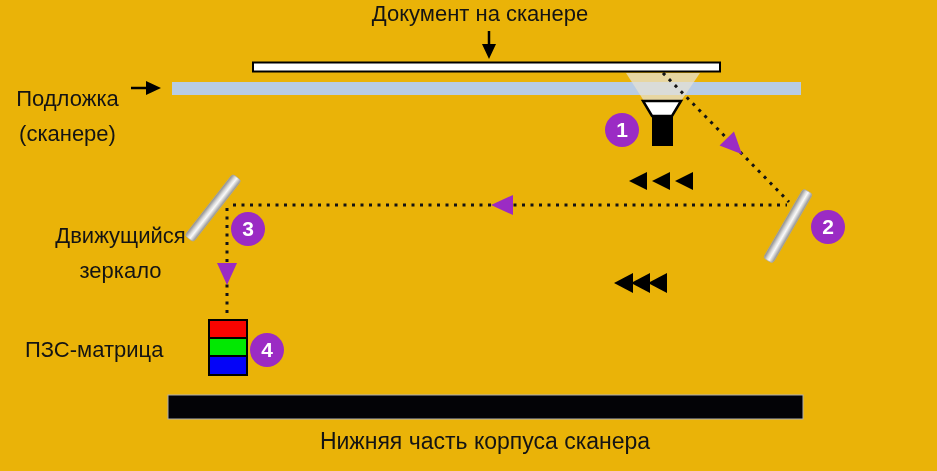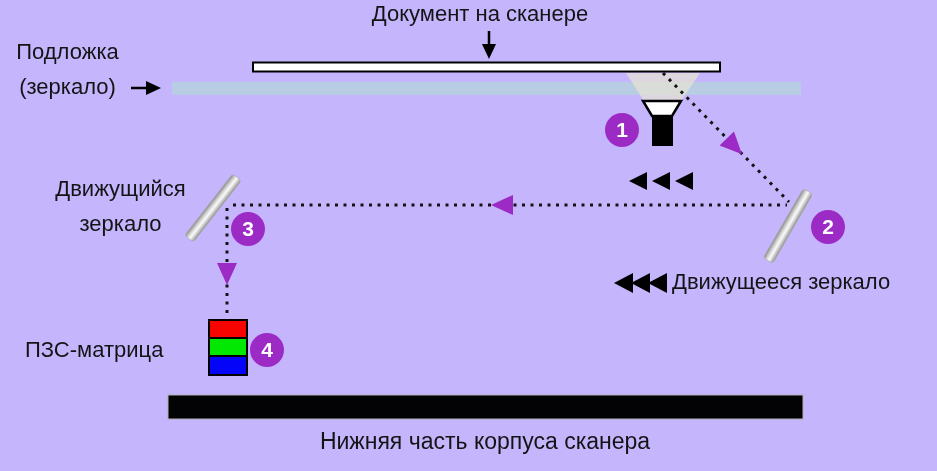--- a/index.html
+++ b/index.html
@@ -1,22 +1,22 @@
 <!DOCTYPE html>
 <html><head>
 <meta charset="utf-8">
 <style>
   html,body{margin:0;padding:0;background:#fff;}
   .stage{
-    position:relative;width:937px;height:471px;background:#c4b5fd;overflow:hidden;
+    position:relative;width:937px;height:471px;background:#eab308;overflow:hidden;
     font-family:"Liberation Sans",sans-serif;color:#141414;
   }
   .layer{position:absolute;left:0;top:0;z-index:1;}
   .lbl{position:absolute;font-size:22px;line-height:26px;white-space:nowrap;z-index:2;}
-  .multi{white-space:normal;line-height:35px;}
+  .multi{white-space:normal;line-height:35px;margin-top:47px;}
   .center{text-align:center;}
   .right{text-align:left;}
   .step-badge{
     position:absolute;width:34px;height:34px;border-radius:50%;
     background:#9B2BC4;color:#fff;font-size:21px;font-weight:bold;
     display:flex;align-items:center;justify-content:center;z-index:3;
   }
   .bottom-lbl{font-size:23px;}
 </style>
 </head>
@@ -83,30 +83,29 @@
       <rect x="209" y="356" width="38" height="19" fill="#0404F8"></rect>
     </g>
 
     <rect x="168" y="395" width="635" height="24" stroke="#b0b0b0" stroke-width="1" fill="#030306"></rect>
   </svg>
 
   <div class="lbl center" style="left:330px;top:1px;width:300px;">Документ на сканере</div>
 
   <div class="lbl multi center" style="left:0px;top:34px;width:135px;">
     <div>Подложка</div>
-    <div>(зеркало)</div>
+    <div>(сканере)</div>
   </div>
 
 
   <div class="lbl multi center" style="left:28px;top:171px;width:185px;">
     <div>Движущийся</div>
     <div>зеркало</div>
   </div>
 
-  <div class="lbl" style="left:672px;top:269px;">Движущееся зеркало</div>
 
   <div class="lbl right" style="left:25px;top:337px;width:172px;">ПЗС-матрица</div>
 
   <div class="lbl bottom-lbl center" style="left:170px;top:428px;width:630px;">Нижняя часть корпуса сканера</div>
 
   <div class="step-badge" style="left:605px;top:113px;">1</div>
   <div class="step-badge" style="left:811px;top:210px;">2</div>
   <div class="step-badge" style="left:231px;top:212px;">3</div>
   <div class="step-badge" style="left:250px;top:333px;">4</div>
 

